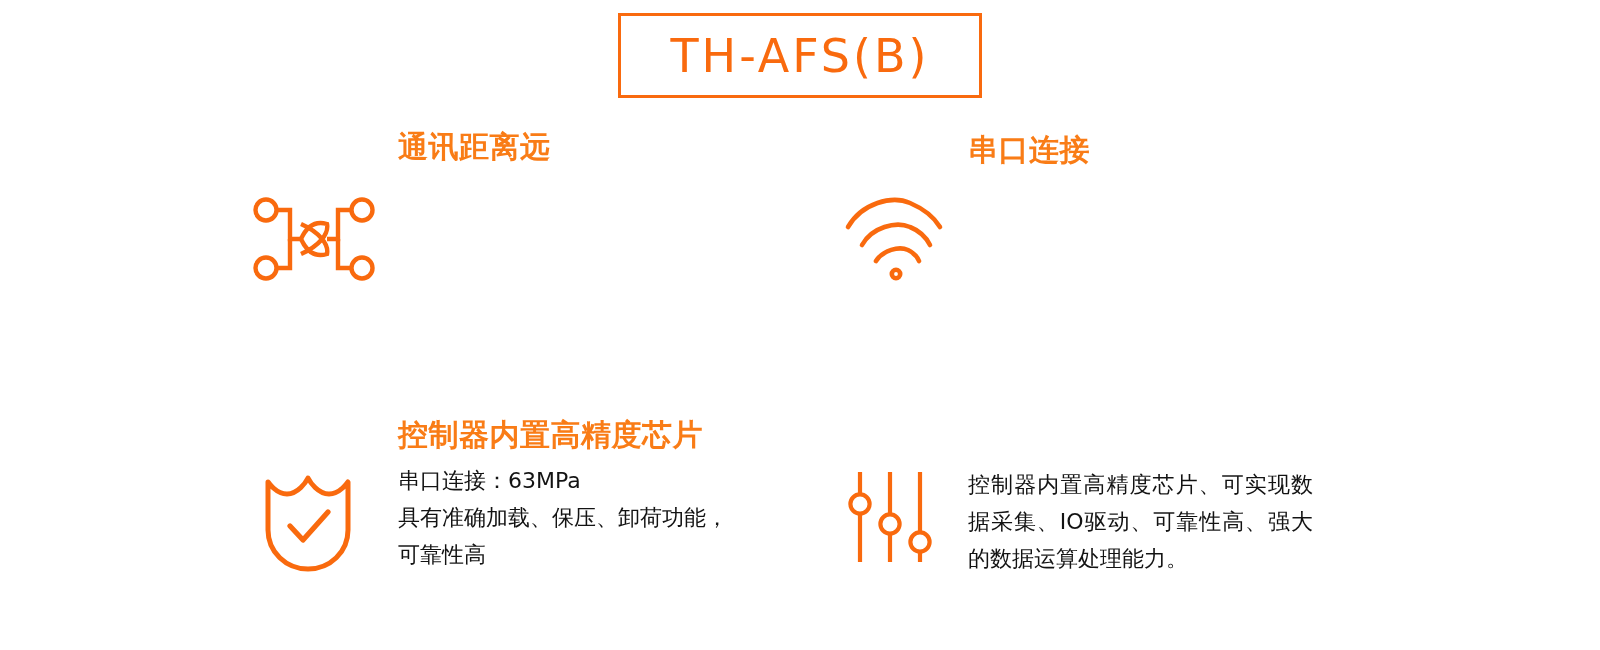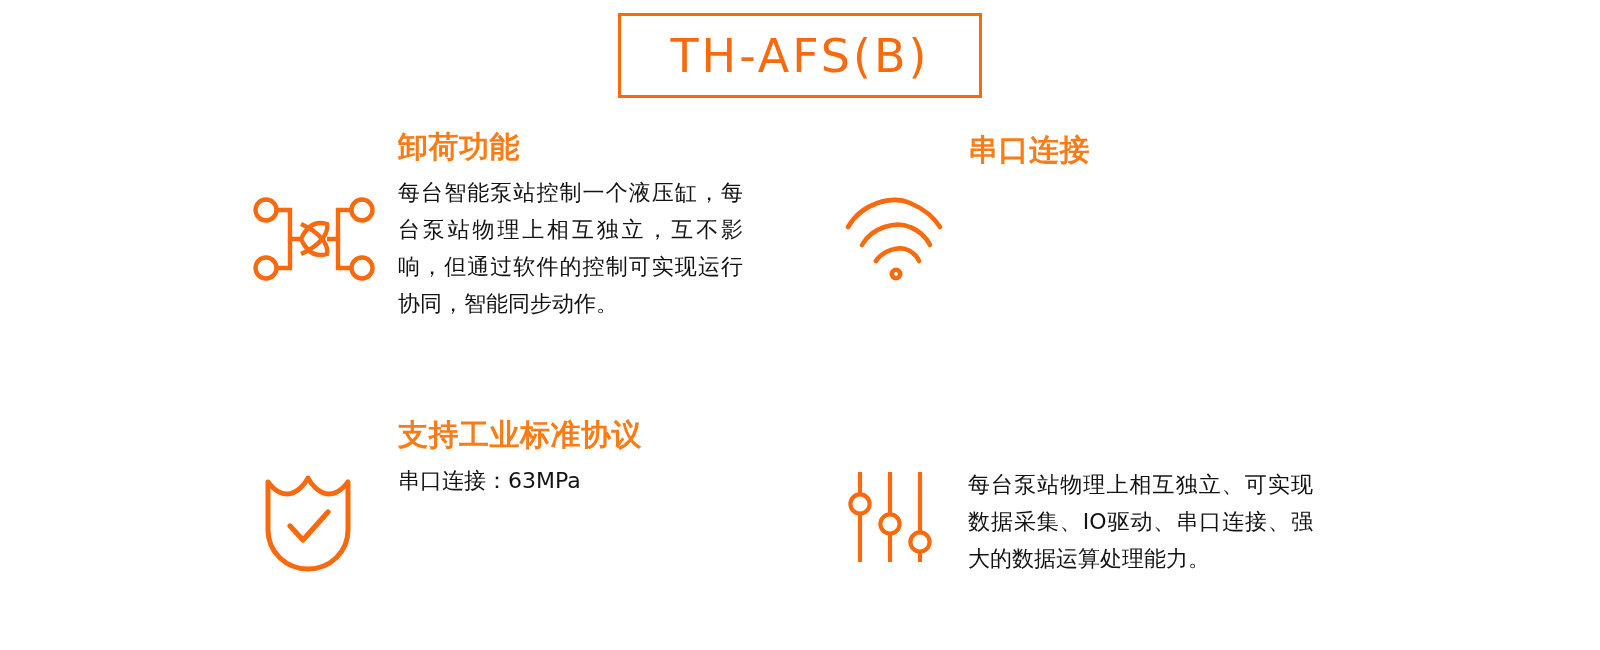--- a/index.html
+++ b/index.html
@@ -121,22 +121,21 @@
           <circle cx="110" cy="72" r="10.5"></circle>
           <path d="M24.5 14 H38 V43 H49"></path>
           <path d="M24.5 72 H38 V43"></path>
           <path d="M99.5 14 H86 V43 H75"></path>
           <path d="M99.5 72 H86 V43"></path>
           <path d="M49 28 C67 36 77 48 75 58 C62 62 54 54 49 43 C54 32 62 24 75 28 C77 38 67 50 49 58"></path>
         </g>
       </svg>
     </div>
     <div class="feature-body">
-      <div class="feature-title">卸荷功能</div>
-      <div class="feature-desc">每台智能泵站控制一个液压缸，每台泵站物理上相互独立，互不影响，但通过软件的控制可实现运行协同，智能同步动作。</div>
+      <div class="feature-title">通讯距离远</div>
     </div>
   </div>
 
   <div class="feature" id="f2">
     <div class="feature-icon">
       <svg width="100" height="86" viewBox="0 0 100 86">
         <g fill="none" stroke="#f96a0e" stroke-width="4.6" stroke-linecap="round">
           <path d="M4 32 C18 8 48 0 66 8 C80 14 90 22 96 32"></path>
           <path d="M18 50 C28 32 52 26 66 32 C76 36 82 42 86 50"></path>
           <path d="M32 66 C39 55 55 51 64 55 C70 58 73 61 75 66"></path>
@@ -152,38 +151,39 @@
   <div class="feature" id="f3">
     <div class="feature-icon">
       <svg width="92" height="104" viewBox="0 0 92 104">
         <g fill="none" stroke="#f96a0e" stroke-width="5" stroke-linecap="round" stroke-linejoin="round">
           <path d="M6 10 C6 10 14 22 25 22 C36 22 44 10 46 6 C48 10 56 22 67 22 C78 22 86 10 86 10 L86 58 C86 80 68 97 46 97 C24 97 6 80 6 58 Z"></path>
           <path d="M28 54 L41 68 L66 40" stroke-width="5.2"></path>
         </g>
       </svg>
     </div>
     <div class="feature-body">
-      <div class="feature-title">支持工业标准协议</div>
+      <div class="feature-title">控制器内置高精度芯片</div>
       <div class="feature-desc flush">
         <span class="line">串口连接：63MPa</span>
+        <span class="line">具有准确加载、保压、卸荷功能，可靠性高</span>
       </div>
     </div>
   </div>
 
   <div class="feature" id="f4">
     <div class="feature-icon">
       <svg width="80" height="96" viewBox="0 0 80 96">
         <g fill="none" stroke="#f96a0e" stroke-width="4.2" stroke-linecap="butt">
           <line x1="10" y1="2" x2="10" y2="92"></line>
           <line x1="40" y1="2" x2="40" y2="92"></line>
           <line x1="70" y1="2" x2="70" y2="92"></line>
           <circle cx="10" cy="34" r="9.6" fill="#ffffff"></circle>
           <circle cx="40" cy="54" r="9.6" fill="#ffffff"></circle>
           <circle cx="70" cy="72" r="9.6" fill="#ffffff"></circle>
         </g>
       </svg>
     </div>
     <div class="feature-body">
-      <div class="feature-desc">每台泵站物理上相互独立、可实现数据采集、IO驱动、串口连接、强大的数据运算处理能力。</div>
+      <div class="feature-desc">控制器内置高精度芯片、可实现数据采集、IO驱动、可靠性高、强大的数据运算处理能力。</div>
     </div>
   </div>
 
 </div>
 
 </body></html>

